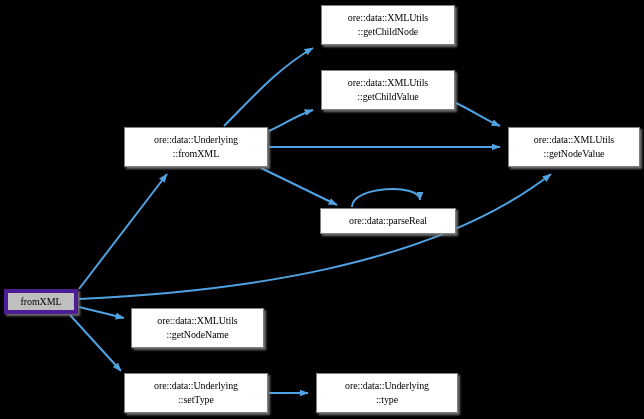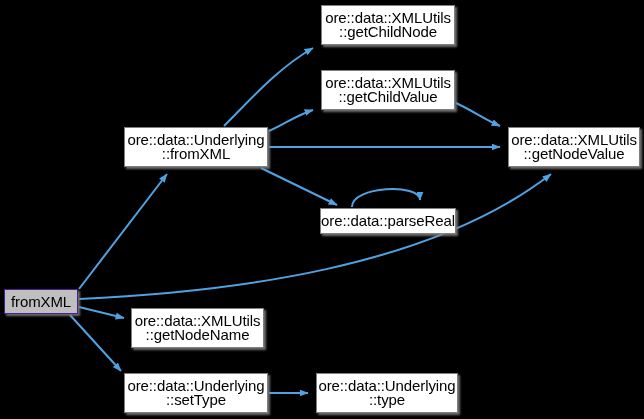--- a/index.html
+++ b/index.html
@@ -27,29 +27,30 @@
     position: absolute;
     box-sizing: border-box;
     background: #ffffff;
     border: 1px solid #7f7f7f;
     box-shadow: 2px 2px 2px rgba(128,128,128,0.85);
     display: flex;
     align-items: center;
     justify-content: center;
     text-align: center;
     color: #000000;
-    font-size: 15px;
+    font-size: 10px;
     line-height: 14px;
     letter-spacing: -0.1px;
     white-space: pre-line;
     z-index: 5;
+    font-family: Liberation Serif, serif;
   }
   .node-box.root {
     background: #bfbfbf;
-    border: 1px solid #4c1d95;
+    border: 4px solid #4c1d95;
   }
   .node-label {
     display: block;
     width: 100%;
     white-space: pre-line;
   }
 </style>
 </head>
 <body>
 

